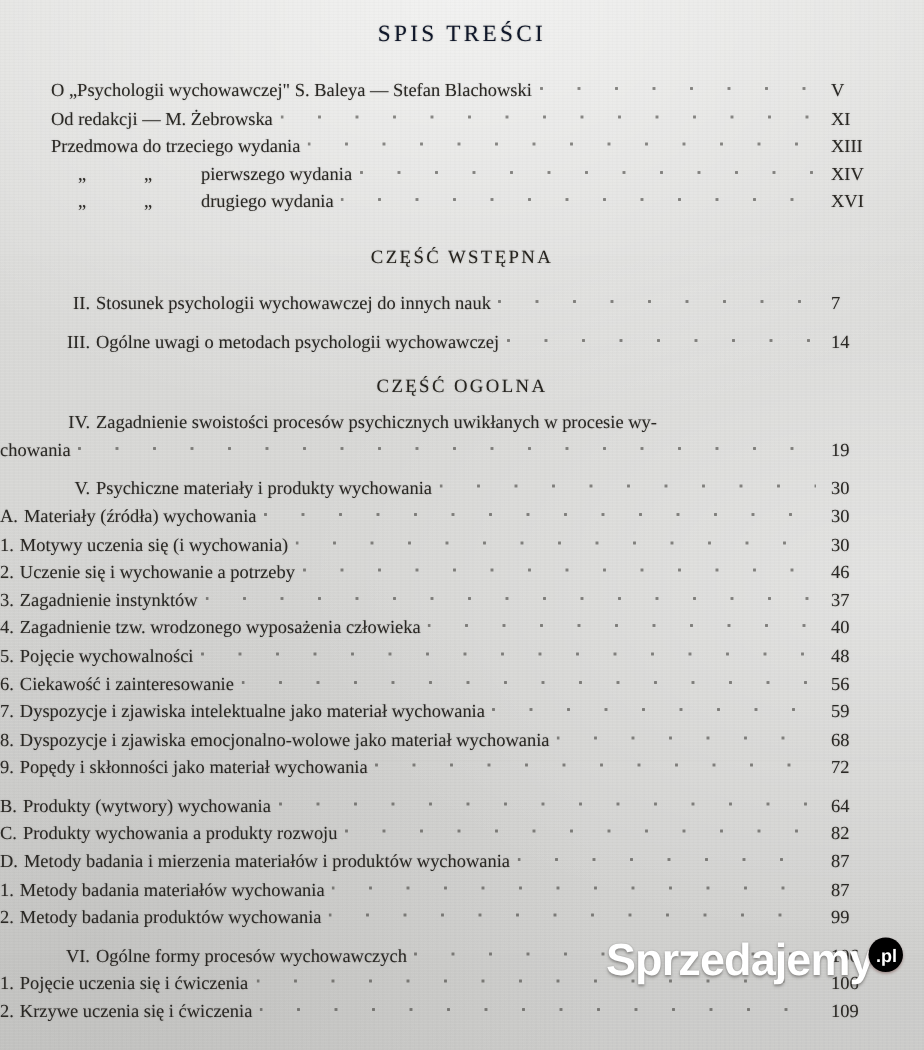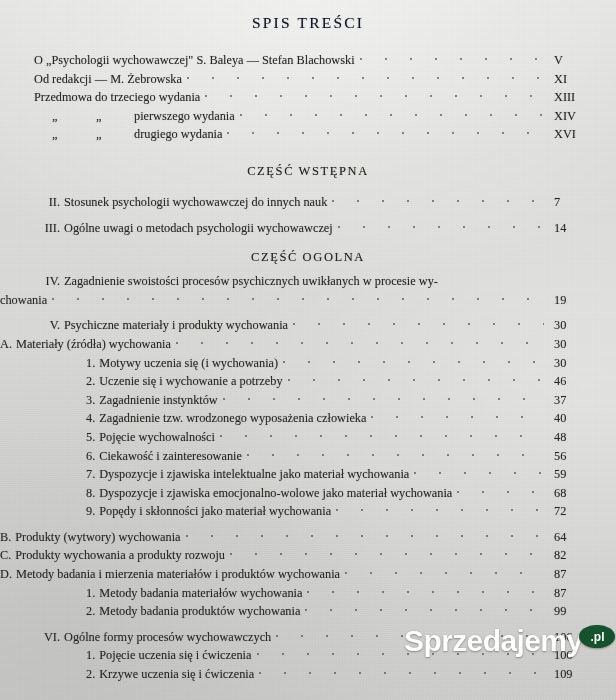--- a/index.html
+++ b/index.html
@@ -115,21 +115,21 @@
   }
   .num-plain {
     display: inline-block;
     padding-right: 4px;
   }
 
   
   .lvl-0  { padding-left: 34px; }
   .lvl-r  { padding-left: 34px; }
   .lvl-a  { }
-  .lvl-n  { padding-left: 86px; }
+  .lvl-n  { }
   .lvl-ditto { padding-left: 52px; justify-content: center; }
 
   .spacer-sm { height: 7px; }
   .spacer-md { height: 13px; }
   .spacer-lg { height: 19px; }
 
   .ditto-1 { display:inline-block; width: 44px; }
   .ditto-2 { display:inline-block; width: 38px; }
 
   
@@ -147,24 +147,24 @@
     font-weight: 700;
     font-size: 30px;
     letter-spacing: -0.6px;
     color: #ffffff;
     text-shadow: 0 1px 2px rgba(90,88,86,0.55), 0 0 1px rgba(120,118,116,0.6);
     line-height: 34px;
   }
   #watermark .wm-badge {
     margin-left: -3px;
     margin-top: 1px;
-    width: 36px;
+    width: 23px;
     height: 23px;
     border-radius: 50%;
-    background: #14532d;
+    background: #000000;
     color: #ffffff;
     font-family: "Liberation Sans", "DejaVu Sans", sans-serif;
     font-weight: 700;
     font-size: 12px;
     display: flex;
     align-items: center;
     justify-content: center;
     box-shadow: 0 1px 2px rgba(80,30,28,0.4);
     text-align: center;
   }

